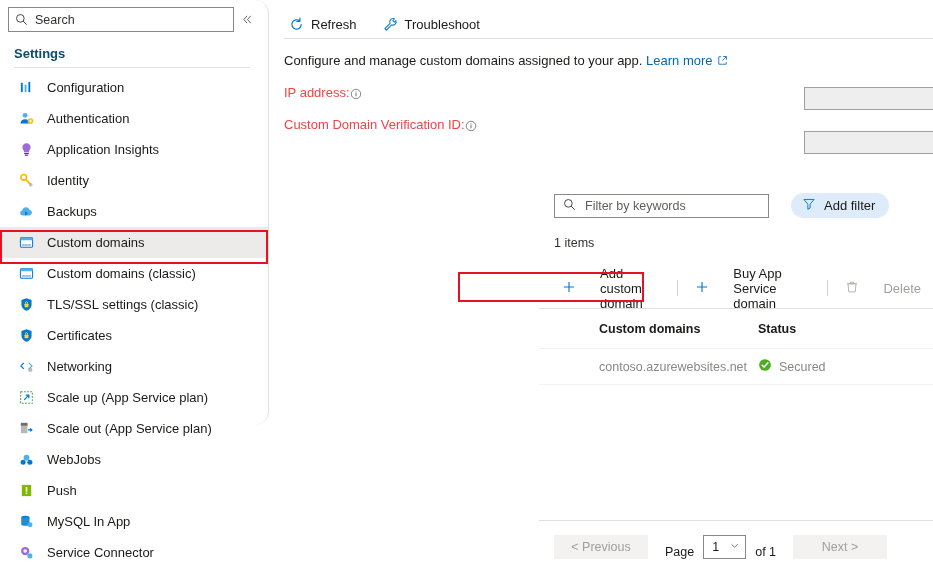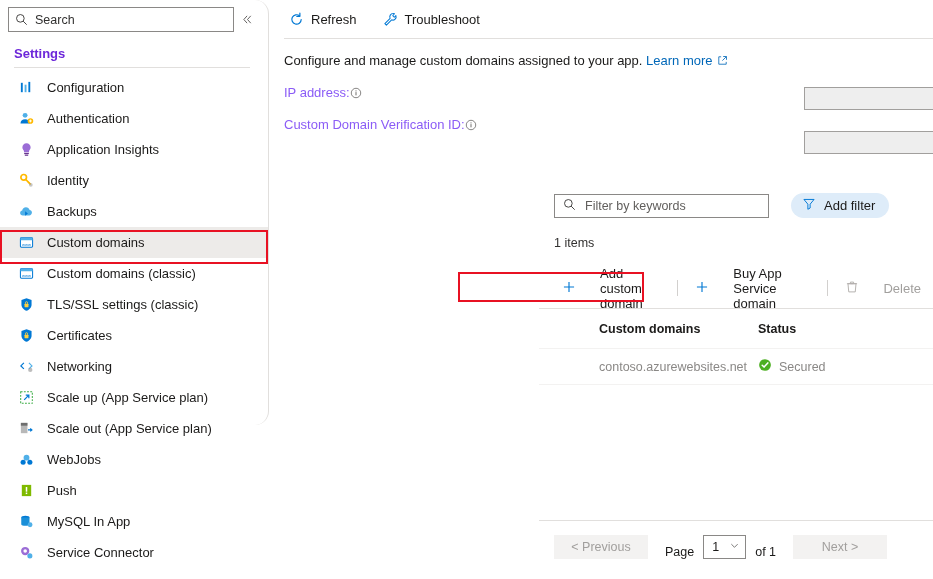--- a/index.html
+++ b/index.html
@@ -42,21 +42,21 @@
   .collapse-btn {
     flex: 0 0 auto;
     width: 26px; height: 25px;
     display: flex; align-items: center; justify-content: center;
     color: #605e5c;
     cursor: pointer;
   }
   .settings-header {
     font-size: 13px;
     font-weight: bold;
-    color: #6d28d9;
+    color: #0c4a6e;
     padding: 14px 0 6px 14px;
   }
   .hr-sidebar {
     height: 1px; background: #e1dfdd;
     margin: 0 18px 0 14px;
   }
   .nav-list { padding-top: 4px; }
   .nav-item {
     display: flex; align-items: center;
     height: 31px;
@@ -83,21 +83,21 @@
   #hl-buybtn  { left: 458px; top: 272px; width: 186px; height: 30px; }
 
   
   .main {
     flex: 1 1 auto;
     height: 579px;
     position: relative;
     background: #ffffff;
   }
   .cmdbar {
-    display: flex; align-items: center;
+    display: flex; align-items: flex-end;
     height: 38px;
     padding-left: 17px;
     gap: 20px;
   }
   .cmd {
     display: flex; align-items: center; gap: 7px;
     cursor: pointer; height: 28px; padding: 0 3px;
     font-size: 13px; color: #1b1a19;
   }
   .cmd .ico { display: flex; align-items: center; }
@@ -113,22 +113,22 @@
   .desc a { color: #0067b8; text-decoration: none; cursor: pointer; }
   .desc .extlink { margin-left: 4px; display: inline-block; vertical-align: -1px; }
 
   .field-row {
     display: flex; align-items: center;
     margin-top: 16px;
     padding-left: 15px;
   }
   .field-row.second { margin-top: 17px; }
   .field-label {
-    font-size: 13px; color: #8b5cf6;
-    display: flex; align-items: center; 
+    font-size: 13px; color: #ef4444;
+    display: flex; align-items: flex-end; 
   }
   .info-ico { display: flex; align-items: center; }
   .field-input {
     height: 23px;
     background: #eeeeee;
     border: 1px solid #a19f9d;
     display: flex; align-items: center; justify-content: flex-end;
     padding-right: 7px;
     position: relative;
   }

